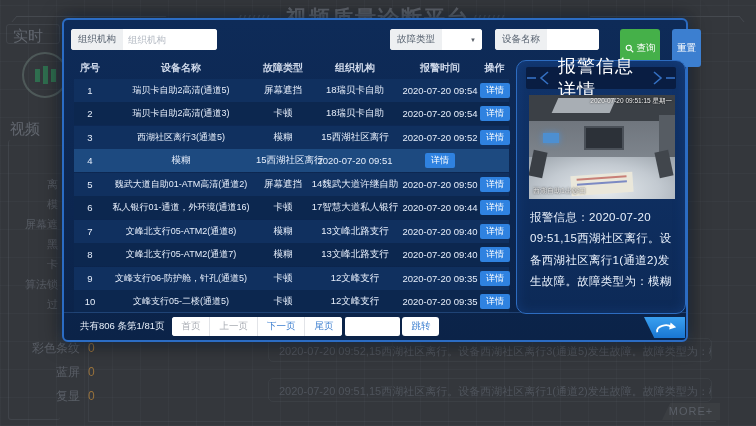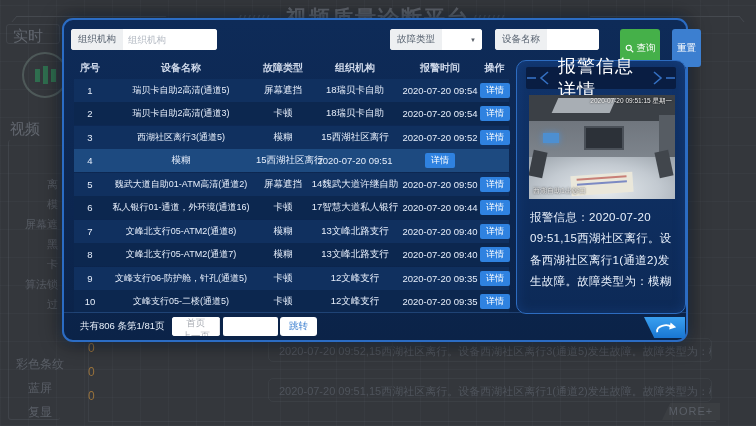--- a/index.html
+++ b/index.html
@@ -25,36 +25,36 @@
   .bg-box { position:absolute; border:1px solid rgba(120,128,140,0.18); border-radius:3px; }
   .gauge { position:absolute; left:22px; top:52px; width:46px; height:46px; border-radius:50%;
     border:2px solid rgba(110,130,125,0.45); display:flex; align-items:center; justify-content:center; gap:3px; }
   .gauge i { display:block; width:5px; background:#2f6e4f; }
   .gauge i:nth-child(1){height:13px;} .gauge i:nth-child(2){height:18px;} .gauge i:nth-child(3){height:13px;}
 
   .frag-col { position:absolute; left:0; top:174px; width:58px; }
   .frag { height:20px; line-height:20px; text-align:right; font-size:11px; color:#565b63; }
   .stat-col { position:absolute; left:0; top:336px; width:110px; }
   .stat-row { height:24px; line-height:24px; font-size:12px; display:flex; }
-  .stat-row .lab { width:80px; text-align:center; color:#5a5f67;margin-top:16px; }
+  .stat-row .lab { width:80px; text-align:right; color:#5a5f67; }
   .stat-row .val { margin-left:8px; color:#97713b; }
 
   .ticker-line { position:absolute; left:268px; width:444px; height:24px; line-height:24px;
     border:1px solid rgba(160,170,185,0.07); border-radius:5px; padding-left:10px;
     font-size:11px; color:#4f545c; white-space:nowrap; overflow:hidden; }
   .more-btn { position:absolute; right:36px; bottom:6px; width:58px; height:17px; line-height:17px;
     text-align:center; font-size:11px; letter-spacing:1px; color:#5a5f67;
     background:rgba(255,255,255,0.035); clip-path:polygon(14% 0,100% 0,100% 100%,0 100%); }
   .bg-bottom-frame { position:absolute; left:88px; bottom:4px; right:40px; height:88px;
     border-left:1px solid rgba(140,150,165,0.1); border-bottom:1px solid rgba(140,150,165,0.1); }
 
   
   .modal { position:absolute; left:62px; top:18px; width:626px; height:324px;
     background:linear-gradient(180deg,#0e2b58 0%,#0c2650 60%,#0b2348 100%);
-    border:2px solid #2b6cc4; border-radius:11px;
+    border:2px solid #2b6cc4; border-radius:6px;
     box-shadow:0 0 20px rgba(0,0,0,0.65), 0 0 10px rgba(43,108,196,0.35); }
 
   
   .fgroup { position:absolute; top:9px; height:21px; display:flex; align-items:stretch;
     background:#fff; border-radius:3px; overflow:hidden; font-size:9.5px; }
   .fgroup .flabel { display:flex; align-items:center; padding:0 7px; background:#eef0f2; color:#55606e; white-space:nowrap; }
   .fgroup input { border:none; outline:none; flex:1; min-width:0; font-size:9.5px; padding:0 5px; color:#333; background:#fff; }
   .fgroup input::placeholder { color:#b3b9c2; }
   .fselect { display:flex; align-items:center; flex:1; justify-content:flex-end; padding-right:6px; background:#fff; cursor:pointer; }
   .caret { font-size:6px; color:#5a6068; }
@@ -74,21 +74,21 @@
   .trow.selected { background:#1d4a80; }
   .td { overflow:visible; white-space:nowrap; }
   .td.dev { font-size:9px; }
   .detail-btn { border:none; background:#2f82e0; color:#fff; font-size:9px; padding:1px 6px;
     border-radius:2px; cursor:pointer; }
 
   
   .pagebar { position:absolute; left:0; right:0; bottom:0; height:28px;
     border-top:1px solid rgba(70,120,190,0.35); display:flex; align-items:center; }
   .pg-summary { margin-left:16px; color:#eaf1fb; font-size:9.5px; white-space:nowrap; }
-  .pg-group { display:flex; margin-left:8px; background:#fff; border-radius:3px; overflow:hidden; height:19px;flex-direction:column; }
+  .pg-group { display:flex; margin-left:8px; background:#fff; border-radius:3px; overflow:hidden; height:19px; }
   .pg-btn { background:#fff; border:none; border-right:1px solid #e2e4e8; padding:0 9px;
     font-size:9.5px; cursor:pointer; white-space:nowrap; }
   .pg-btn:last-child { border-right:none; }
   .pg-btn.off { color:#a9adb4; }
   .pg-btn.on { color:#3c7fd0; }
   .pg-jump-input { margin-left:3px; width:55px; height:19px; border:none; border-radius:2px; outline:none; padding:0 4px; font-size:9.5px; }
   .pg-jump-btn { margin-left:2px; height:19px; border:none; background:#fff; border-radius:3px;
     color:#3c7fd0; font-size:9.5px; padding:0 9px; cursor:pointer; }
 
   

